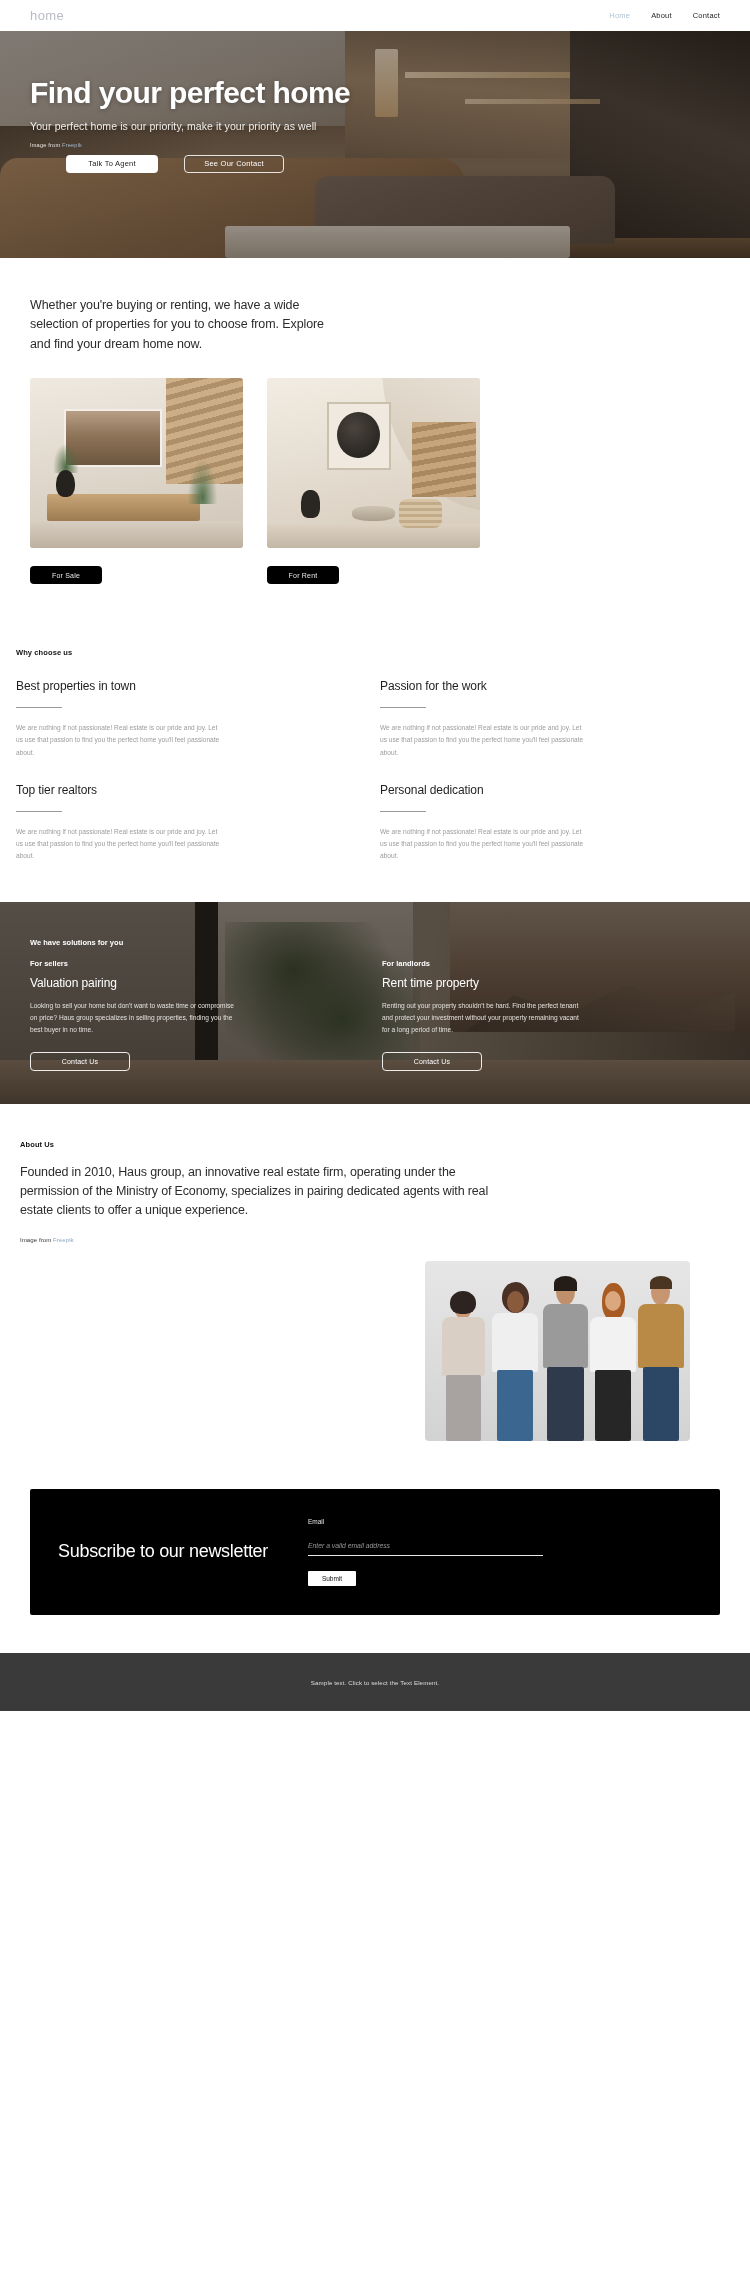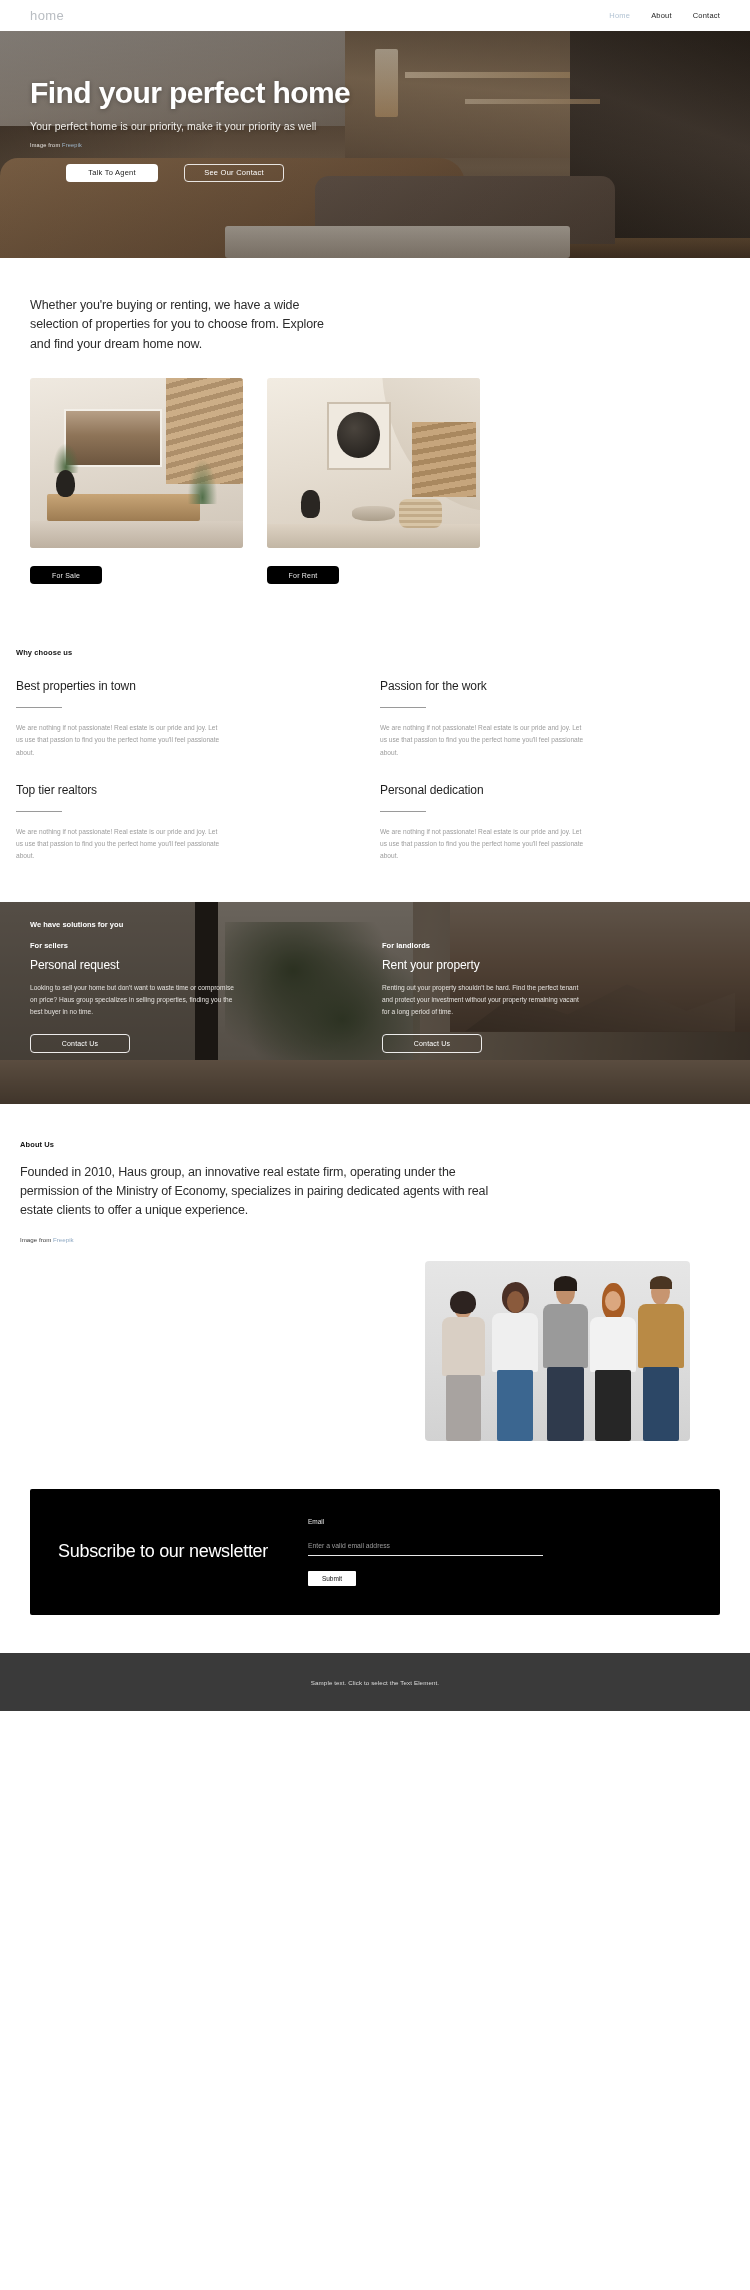--- a/index.html
+++ b/index.html
@@ -30,21 +30,21 @@
   .hero h1 {
     font-size:30px; font-weight:700; color:#fff; letter-spacing:-.6px;
     line-height:1.06; text-shadow:0 1px 5px rgba(0,0,0,.30);
   }
   .hero-sub {
     margin-top:11px; font-size:10.5px; color:#f0eeea; font-weight:400;
     letter-spacing:.1px; text-shadow:0 1px 4px rgba(0,0,0,.35);
   }
   .credit { margin-top:10px; font-size:5.6px; color:#e8e5e1; letter-spacing:.2px; }
   .credit a { color:#9fb6c9; text-decoration:none; }
-  .hero-btns { margin-top:16px; display:flex; gap:26px;padding-left:36px; }
+  .hero-btns { margin-top:7px; display:flex; gap:26px;padding-left:36px; }
   .btn {
     font-size:7.5px; letter-spacing:.25px; display:inline-flex;
     align-items:center; justify-content:center; cursor:pointer;
   }
   .btn-white {
     width:92px; height:18px; background:#fff; color:#1b1b1b;
     border-radius:4px; border:none;
   }
   .btn-ghost {
     width:100px; height:18px; background:transparent; color:#fff;
@@ -75,21 +75,21 @@
   .why-item { }
   .why-item h3 { font-size:12px; font-weight:400; color:#1f1f1f; letter-spacing:-.1px; }
   .rule { width:46px; height:1px; background:#9a9a9a; margin:14px 0 14px 0; }
   .why-item p { font-size:6.6px; line-height:1.85; color:#9c9c9c; max-width:205px; }
   .why-row2 { margin-top:24px; }
 
   
   .solutions { position:relative; margin-top:40px; height:202px; overflow:hidden; }
   .sol-bg { position:absolute; inset:0; }
   .sol-overlay { position:absolute; inset:0; background:rgba(28,22,16,.55); }
-  .sol-inner { position:relative; padding:18px 30px 0 30px; }
+  .sol-inner { position:relative; padding:36px 30px 0 30px; }
   .sol-eyebrow { font-size:7.5px; font-weight:700; color:#fff; }
   .sol-grid { display:grid; grid-template-columns:1fr 1fr; column-gap:14px; margin-top:12px; }
   .sol-label { font-size:7.5px; font-weight:700; color:#fff; }
   .sol-col h3 { font-size:12px; font-weight:400; color:#fff; margin-top:8px; letter-spacing:-.1px; }
   .sol-col p { font-size:6.6px; line-height:1.8; color:#e4e1dd; margin-top:10px; max-width:205px; }
   .btn-outline {
     margin-top:16px; width:100px; height:19px; border:1px solid rgba(255,255,255,.9);
     background:transparent; color:#fff; border-radius:4px; font-size:7px;
     display:flex; align-items:center; justify-content:center; cursor:pointer; letter-spacing:.2px;
   }
@@ -111,20 +111,21 @@
     background:#000; border-radius:2px; height:126px; display:flex;
     align-items:center; padding:0 28px;
   }
   .news h2 { font-size:18px; font-weight:400; color:#fff; line-height:1.22; letter-spacing:-.3px; width:210px; }
   .news-form { margin-left:40px; width:235px; }
   .news-form label { display:block; font-size:6.5px; color:#e6e6e6; margin-bottom:9px; }
   .news-input {
     width:100%; background:transparent; border:none; border-bottom:1px solid #e8e8e8;
     color:#d6d6d6; font-size:6.8px; padding:0 0 6px 0; outline:none;
     font-family:"Liberation Sans", sans-serif;
+    font-style:italic;
   }
   .news-input::placeholder { color:#9a9a9a; }
   .submit-btn {
     margin-top:15px; width:48px; height:15px; background:#fff; color:#111;
     border:none; border-radius:1px; font-size:6.5px; cursor:pointer;
     display:flex; align-items:center; justify-content:center;
   }
 
   
   .footer {
@@ -339,27 +340,27 @@
           <div class="branches"></div>
         <div class="sofaRow"></div>
       </div>
     </div>
     <div class="sol-overlay"></div>
     <div class="sol-inner">
       <div class="sol-eyebrow">We have solutions for you</div>
       <div class="sol-grid">
         <div class="sol-col">
           <div class="sol-label">For sellers</div>
-          <h3>Personal request</h3>
+          <h3>Valuation pairing</h3>
           <p>Looking to sell your home but don't want to waste time or compromise on price? Haus group specializes in selling properties, finding you the best buyer in no time.</p>
           <button class="btn-outline">Contact Us</button>
         </div>
         <div class="sol-col">
           <div class="sol-label">For landlords</div>
-          <h3>Rent your property</h3>
+          <h3>Rent time property</h3>
           <p>Renting out your property shouldn't be hard. Find the perfect tenant and protect your investment without your property remaining vacant for a long period of time.</p>
           <button class="btn-outline">Contact Us</button>
         </div>
       </div>
     </div>
   </div>
 
   <div class="about">
     <div class="eyebrow">About Us</div>
     <p class="body">Founded in 2010, Haus group, an innovative real estate firm, operating under the permission of the Ministry of Economy, specializes in pairing dedicated agents with real estate clients to offer a unique experience.</p>

